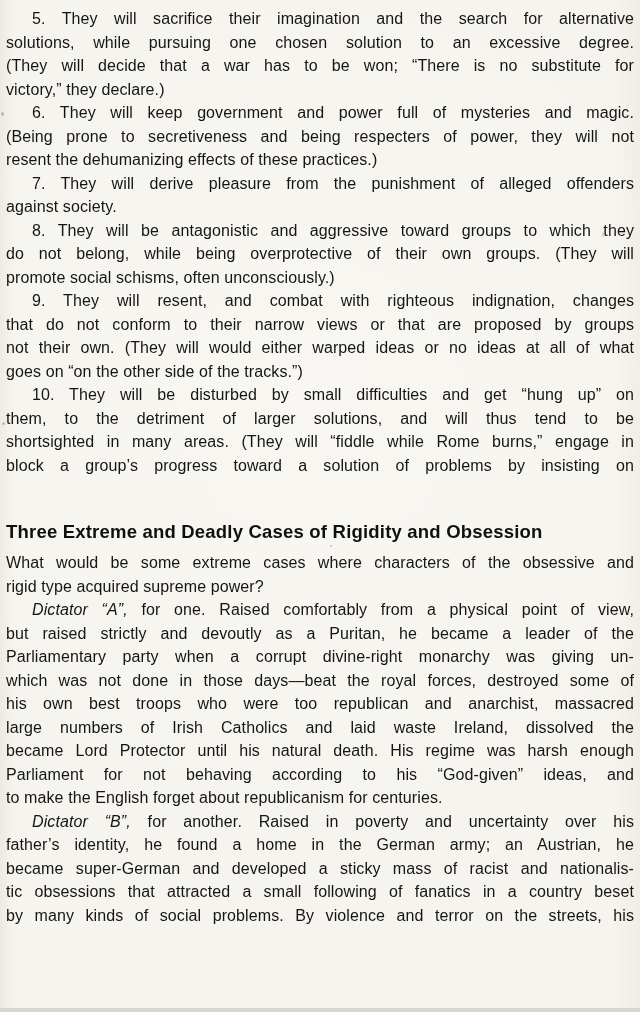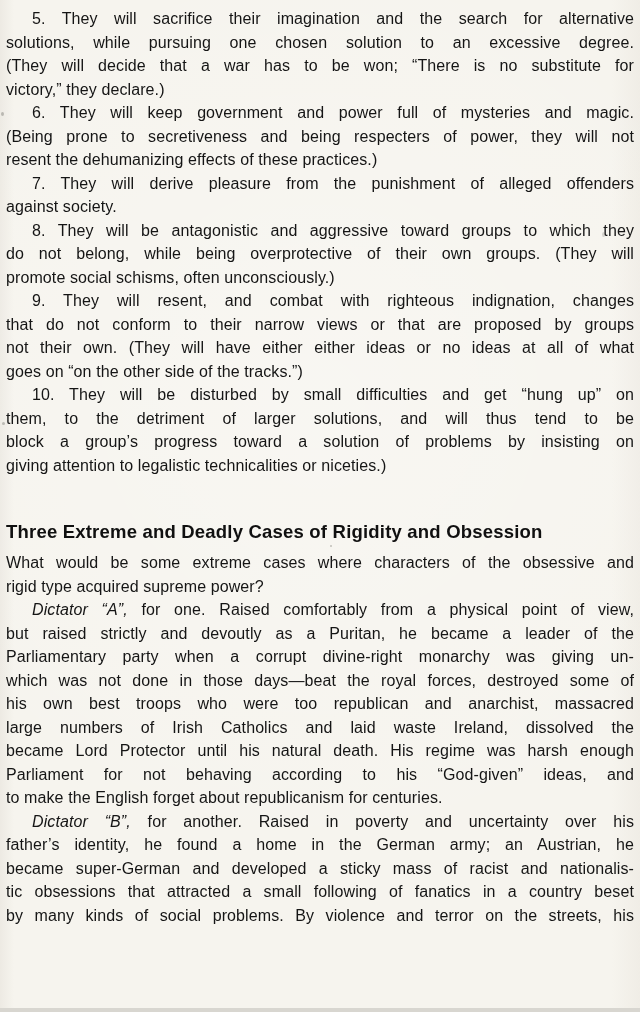--- a/index.html
+++ b/index.html
@@ -85,28 +85,28 @@
         <div class="line last">against society.</div>
       </div>
       <div class="para">
         <div class="line first-indent">8. They will be antagonistic and aggressive toward groups to which they</div>
         <div class="line">do not belong, while being overprotective of their own groups. (They will</div>
         <div class="line last">promote social schisms, often unconsciously.)</div>
       </div>
       <div class="para">
         <div class="line first-indent">9. They will resent, and combat with righteous indignation, changes</div>
         <div class="line">that do not conform to their narrow views or that are proposed by groups</div>
-        <div class="line">not their own. (They will have either either ideas or no ideas at all of what</div>
+        <div class="line">not their own. (They will would either warped ideas or no ideas at all of what</div>
         <div class="line last">goes on “on the other side of the tracks.”)</div>
       </div>
       <div class="para">
         <div class="line first-indent">10. They will be disturbed by small difficulties and get “hung up” on</div>
         <div class="line">them, to the detriment of larger solutions, and will thus tend to be</div>
+        <div class="line">shortsighted in many areas. (They will “fiddle while Rome burns,” engage in</div>
         <div class="line">block a group’s progress toward a solution of problems by insisting on</div>
-        <div class="line last">giving attention to legalistic technicalities or niceties.)</div>
       </div>
       <h2 class="section-heading">Three Extreme and Deadly Cases of Rigidity and Obsession</h2>
       <div class="para">
         <div class="line">What would be some extreme cases where characters of the obsessive and</div>
         <div class="line last">rigid type acquired supreme power?</div>
       </div>
       <div class="para">
         <div class="line first-indent"><span class="lead-italic">Dictator “A”,</span> for one. Raised comfortably from a physical point of view,</div>
         <div class="line">but raised strictly and devoutly as a Puritan, he became a leader of the</div>
         <div class="line">Parliamentary party when a corrupt divine-right monarchy was giving un-</div>

